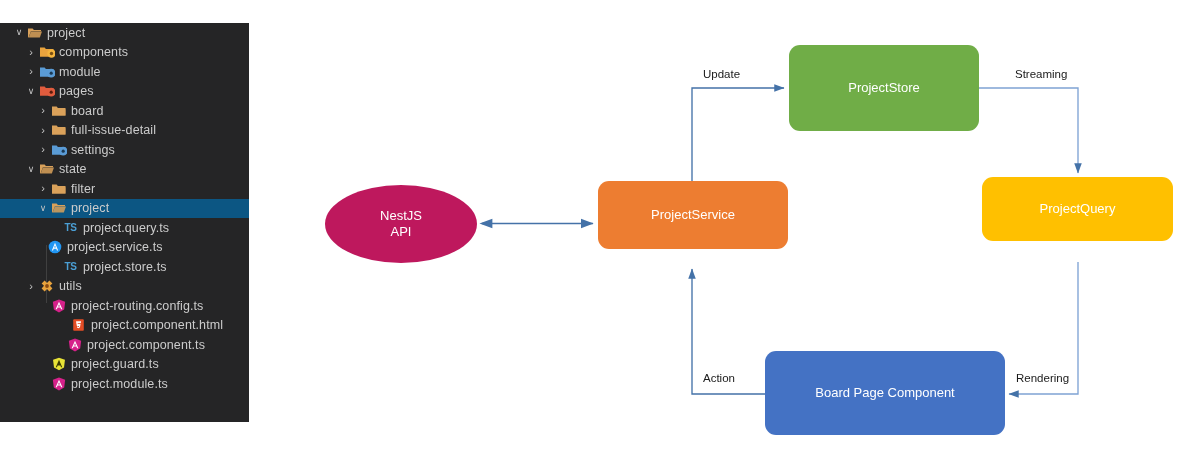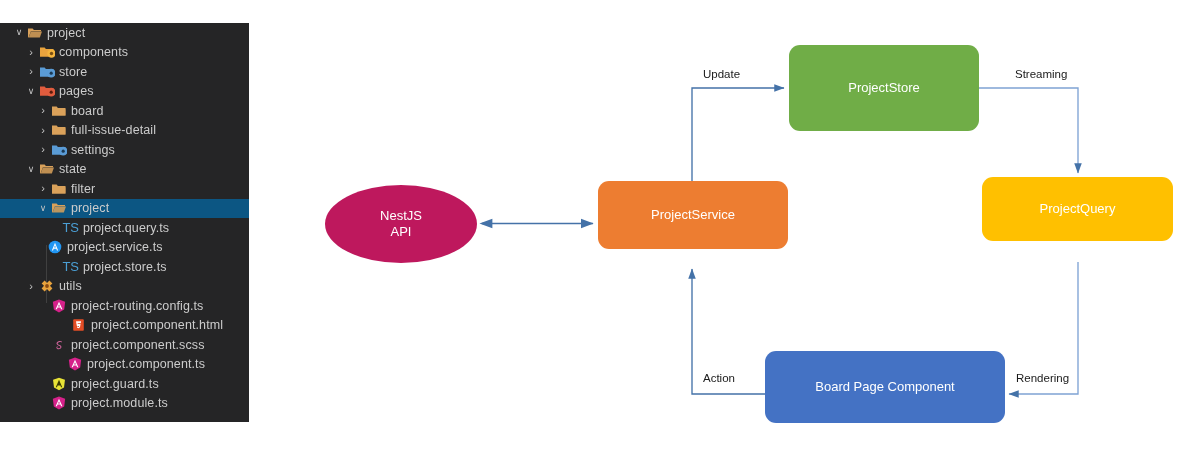--- a/index.html
+++ b/index.html
@@ -63,22 +63,22 @@
     position: absolute;
     background: #404040;
     width: 1px;
   }
 
   
   .fsvg { display:block; }
 
   
   .ts-badge {
-    font-size: 13px;
-    font-weight: normal;
+    font-size: 10px;
+    font-weight: bold;
     color: #4b9fd5;
     font-family: "Liberation Sans", sans-serif;
     letter-spacing: -0.3px;
   }
 
   
   #diagram {
     position: absolute;
     left: 260px;
     top: 0;
@@ -147,21 +147,21 @@
       <div class="tree-row" style="padding-left: 24px;">
         <span class="chev" style="font-size: 11px;">›</span>
         <span class="ficon">
           <svg class="fsvg" width="16" height="16" viewBox="0 0 16 16">
             <path d="M1 3.6 h4.6 l1.3 1.5 h7.6 v7.5 H1 Z" fill="#5a9bd5"></path>
             <path d="M1 6.2 h13.5 v6.4 H1 Z" fill="#5a9bd5" opacity="0.8"></path>
             <circle cx="12.2" cy="9.2" r="4.4" fill="#5a9bd5"></circle>
             <circle cx="12.2" cy="9.2" r="1.6" fill="#1b3a55"></circle>
           </svg>
         </span>
-        <span class="lbl">store</span>
+        <span class="lbl">module</span>
       </div>
       <div class="tree-row" style="padding-left: 24px;">
         <span class="chev">∨</span>
         <span class="ficon">
           <svg class="fsvg" width="16" height="16" viewBox="0 0 16 16">
             <path d="M1 3.6 h4.6 l1.3 1.5 h7.6 v7.5 H1 Z" fill="#e05c3e"></path>
             <path d="M1 6.2 h13.5 v6.4 H1 Z" fill="#e05c3e" opacity="0.8"></path>
             <circle cx="12.2" cy="9.2" r="4.4" fill="#e05c3e"></circle>
             <circle cx="12.2" cy="9.2" r="1.6" fill="#5c1b0c"></circle>
           </svg>
@@ -276,29 +276,20 @@
       </div>
       <div class="tree-row" style="padding-left: 56px;">
         <span class="chev none"></span>
         <span class="ficon">
           <svg class="fsvg" width="13" height="14" viewBox="0 0 16 16">
             <rect x="1.5" y="1" width="13" height="14" rx="1" fill="#e44d26"></rect>
             <path d="M5 3.5 h6.2 l-0.45 2.2 H7.1 l-0.18 1.1 h3.6 l-0.7 4.1 L8 11.9 l-1.9-0.9 0.12-1.3 h1.4 l-.05.62 0.45 .2 0.5-.2 .13-1.0 H6.0 L5.2 5.2 Z" fill="#ffffff"></path>
           </svg>
         </span>
         <span class="lbl">project.component.html</span>
-      </div>
-      <div class="tree-row" style="padding-left: 36px;">
-        <span class="chev none"></span>
-        <span class="ficon">
-          <svg class="fsvg" width="14" height="14" viewBox="0 0 16 16">
-            <path d="M11.5 4.2c-0.9-0.9-2.6-1.1-4-0.6-1.8 0.6-2.7 2-2.2 3.2 0.4 1 1.6 1.5 2.7 2 0.9 0.4 1.6 0.8 1.6 1.5 0 0.8-1 1.5-2.1 1.5-0.9 0-1.5-0.4-1.5-0.9 0-0.4 0.3-0.7 0.7-0.9l-0.4-0.7c-0.9 0.4-1.4 1.1-1.3 1.9 0.1 1 1.2 1.7 2.6 1.7 1.8 0 3.2-1.1 3.2-2.5 0-1.2-1-1.8-2.1-2.3-1-0.5-2-0.9-2.2-1.5-0.2-0.6 0.4-1.4 1.5-1.8 1-0.3 2.1-0.2 2.7 0.3z" fill="#cf649a"></path>
-          </svg>
-        </span>
-        <span class="lbl">project.component.scss</span>
       </div>
       <div class="tree-row" style="padding-left: 52px;">
         <span class="chev none"></span>
         <span class="ficon">
           <svg class="fsvg" width="14" height="14" viewBox="0 0 16 16">
             <path d="M8 0.7 L15 3.1 L13.9 12 L8 15.3 L2.1 12 L1 3.1 Z" fill="#d6218a"></path>
             <path d="M8 3 L11.9 11.7 H10.4 L9.6 9.6 H6.4 L5.6 11.7 H4.1 Z M8 5.9 L6.9 8.5 H9.1 Z" fill="#ffffff"></path>
           </svg>
         </span>
         <span class="lbl">project.component.ts</span>
@@ -376,21 +367,21 @@
   </div>
 
   <div class="node rect" style="left:529px; top:45px; width:190px; height:86px; background:#70ad47;">
     <span class="node-label">ProjectStore</span>
   </div>
 
   <div class="node rect" style="left:722px; top:177px; width:191px; height:64px; background:#ffc000;">
     <span class="node-label">ProjectQuery</span>
   </div>
 
-  <div class="node rect" style="left:505px; top:351px; width:240px; height:72px; background:#4472c4;">
+  <div class="node rect" style="left:505px; top:351px; width:240px; height:84px; background:#4472c4;">
     <span class="node-label">Board Page Component</span>
   </div>
 
   <span class="edge-label" style="left:441px; top:68px;">Update</span>
 
   <span class="edge-label" style="left:753px; top:68px;">Streaming</span>
 
   <span class="edge-label" style="left:754px; top:372px;">Rendering</span>
 
   <span class="edge-label" style="left:441px; top:372px;">Action</span>

